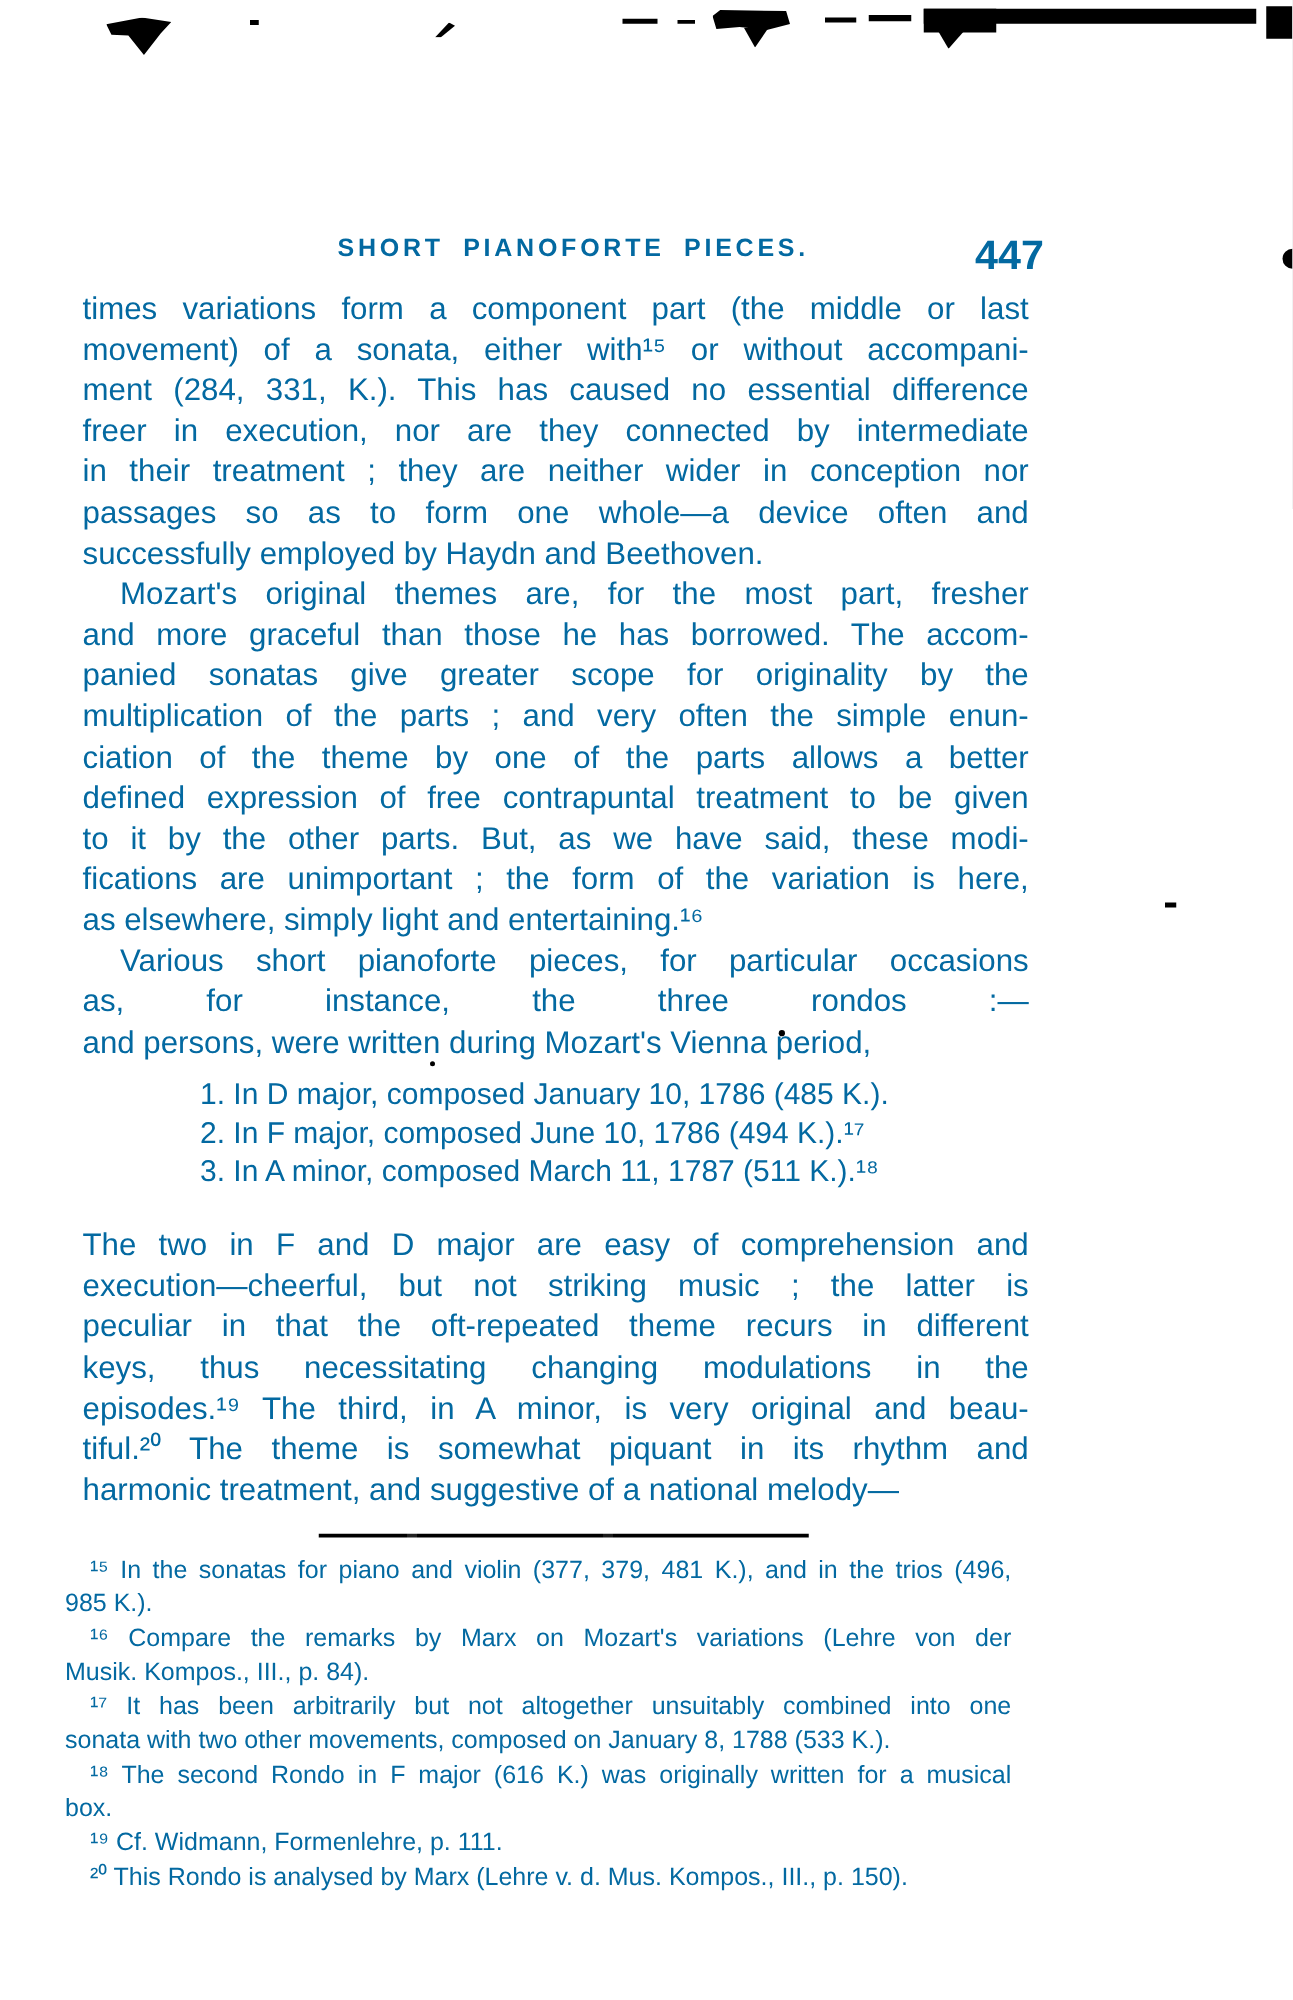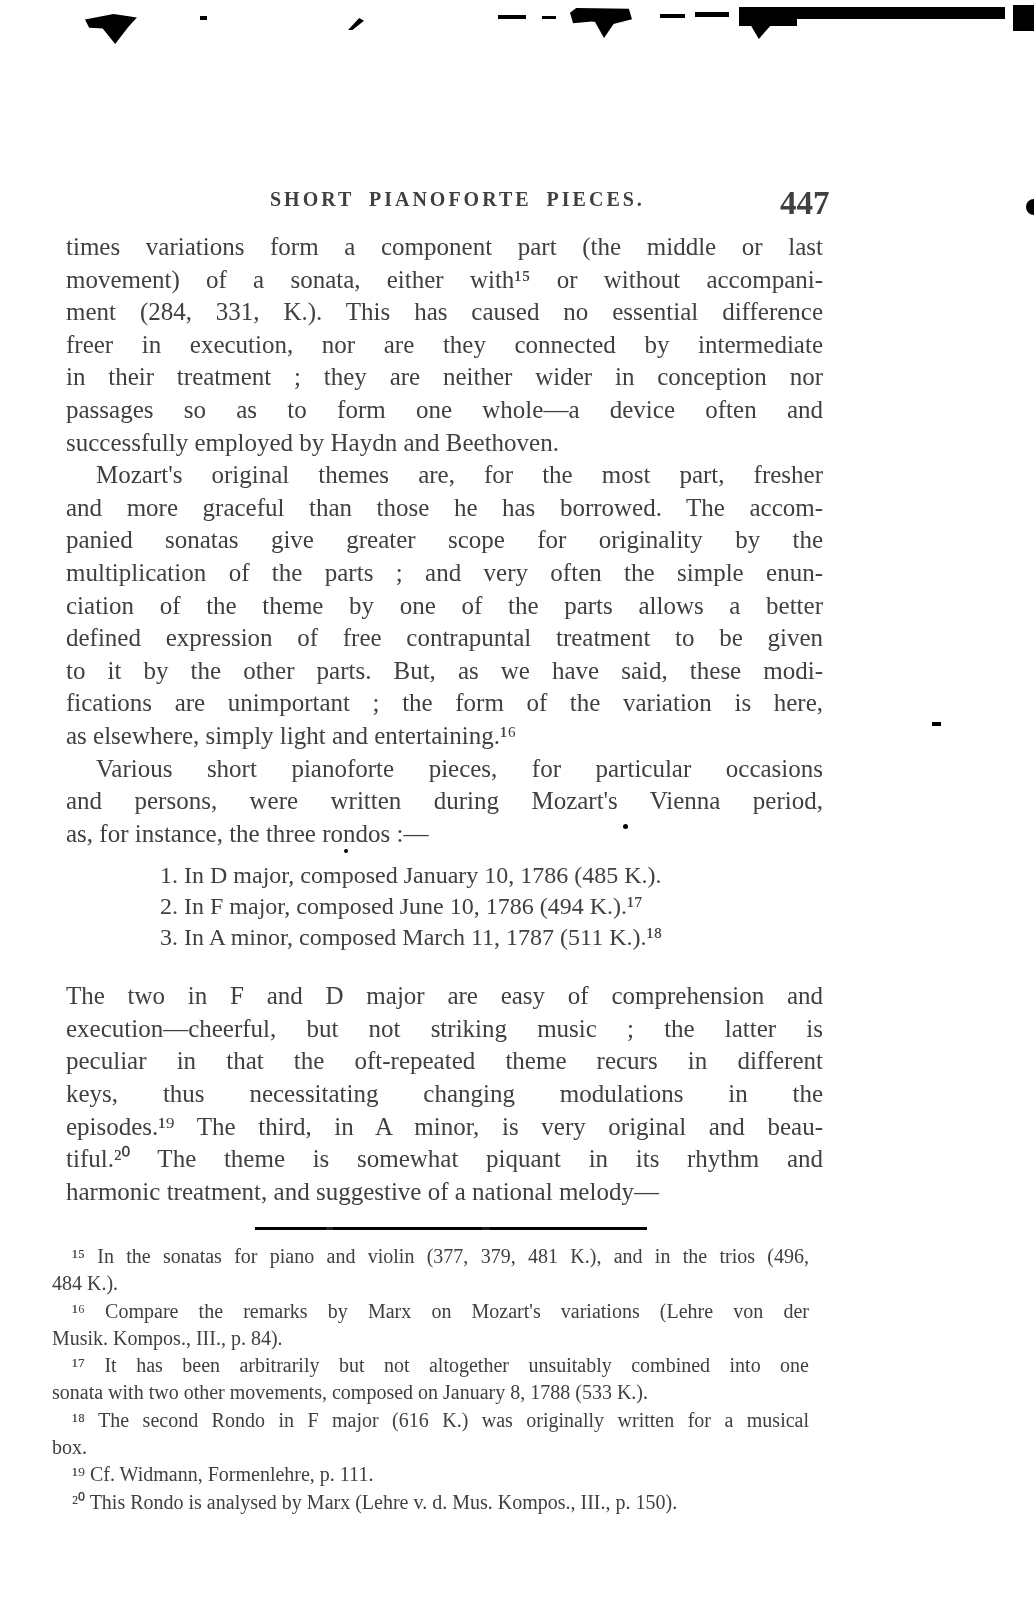--- a/index.html
+++ b/index.html
@@ -2,22 +2,22 @@
 <html><head>
 <meta charset="utf-8">
 <style>
   html,body{margin:0;padding:0;background:#e8e8e8;}
   .page{
     position:relative;
     width:1034px;height:1600px;
     background:#ffffff;
     margin:0 auto;
     overflow:hidden;
-    font-family:Liberation Serif, serif;
-    color:#404040;
+    font-family:Liberation Sans, sans-serif;
+    color:#0369a1;
   }
   
   .artifact{position:absolute;background:#000;}
   .round{border-radius:50%;}
 
   
   .running-head{
     position:absolute;left:270px;top:188px;
     font-size:20px;font-weight:bold;
     letter-spacing:3px;word-spacing:7px;
@@ -106,22 +106,22 @@
         <div class="line">panied sonatas give greater scope for originality by the</div>
         <div class="line">multiplication of the parts ; and very often the simple enun-</div>
         <div class="line">ciation of the theme by one of the parts allows a better</div>
         <div class="line">defined expression of free contrapuntal treatment to be given</div>
         <div class="line">to it by the other parts. But, as we have said, these modi-</div>
         <div class="line">fications are unimportant ; the form of the variation is here,</div>
         <div class="line">as elsewhere, simply light and entertaining.¹⁶</div>
       </div>
     <div class="lines indent-first">
         <div class="line">Various short pianoforte pieces, for particular occasions</div>
+        <div class="line">as, for instance, the three rondos :—</div>
         <div class="line">and persons, were written during Mozart's Vienna period,</div>
-        <div class="line">as, for instance, the three rondos :—</div>
       </div>
     <div class="rondo-list">
         <div class="line">1. In D major, composed January 10, 1786 (485 K.).</div>
         <div class="line">2. In F major, composed June 10, 1786 (494 K.).¹⁷</div>
         <div class="line">3. In A minor, composed March 11, 1787 (511 K.).¹⁸</div>
       </div>
     <div class="lines para-after-list">
         <div class="line">The two in F and D major are easy of comprehension and</div>
         <div class="line">execution—cheerful, but not striking music ; the latter is</div>
         <div class="line">peculiar in that the oft-repeated theme recurs in different</div>
@@ -130,21 +130,21 @@
         <div class="line">tiful.²⁰ The theme is somewhat piquant in its rhythm and</div>
         <div class="line">harmonic treatment, and suggestive of a national melody—</div>
       </div>
   </div>
 
   <div class="footnote-separator"></div>
 
   <div class="footnotes">
     <div class="lines fn">
         <div class="line">¹⁵ In the sonatas for piano and violin (377, 379, 481 K.), and in the trios (496,</div>
-        <div class="line">484 K.).</div>
+        <div class="line">985 K.).</div>
       </div>
     <div class="lines fn">
         <div class="line">¹⁶ Compare the remarks by Marx on Mozart's variations (Lehre von der</div>
         <div class="line">Musik. Kompos., III., p. 84).</div>
       </div>
     <div class="lines fn">
         <div class="line">¹⁷ It has been arbitrarily but not altogether unsuitably combined into one</div>
         <div class="line">sonata with two other movements, composed on January 8, 1788 (533 K.).</div>
       </div>
     <div class="lines fn">

